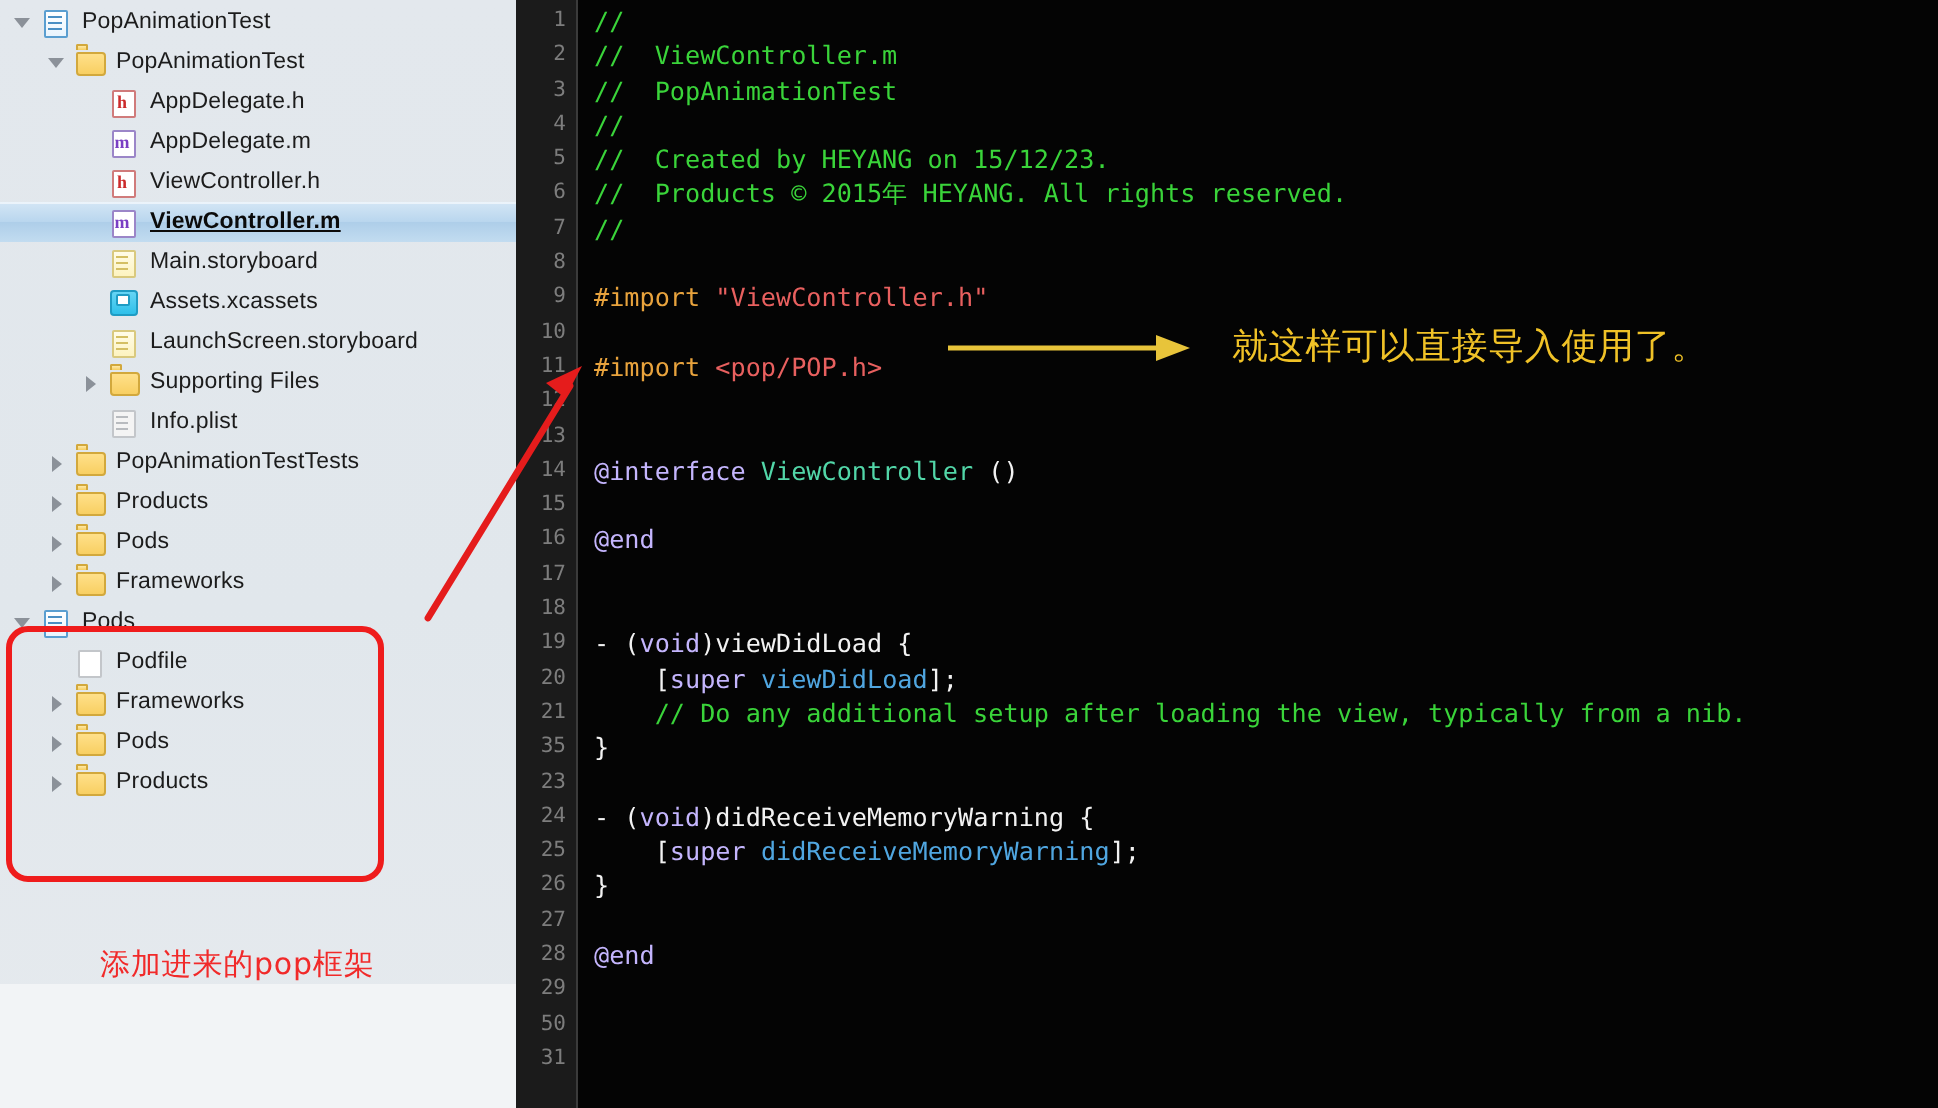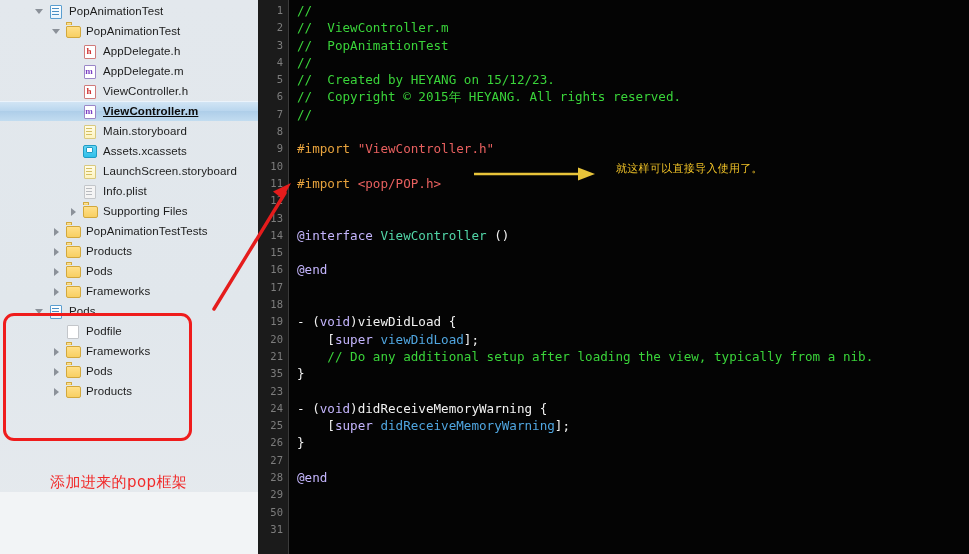--- a/index.html
+++ b/index.html
@@ -46,21 +46,20 @@
   }
   .row {
     position: relative;
     height: 20px;
     display: flex;
     align-items: center;
     font-size: 11.5px;
     color: #1c1c1c;
     white-space: nowrap;
     cursor: default;
-    padding-left: 28px;
   }
   .row.selected {
     background: linear-gradient(to bottom, #d4e6f5 0%, #b9d6ee 50%, #aecee9 51%, #c2dcf0 100%);
     box-shadow: inset 0 1px 0 rgba(255,255,255,0.55);
   }
   .row.selected .label {
     font-weight: bold;
     color: #0b0b0b;
     text-decoration: underline;
   }
@@ -284,21 +283,21 @@
     top: 166px;
     width: 122px;
     height: 16px;
     z-index: 4;
     pointer-events: none;
   }
   #editor-note {
     position: absolute;
     left: 358px;
     top: 161px;
-    font-size: 11px;
+    font-size: 18px;
     color: #f0c227;
     font-family: "DejaVu Sans", sans-serif;
     letter-spacing: 0.3px;
     z-index: 4;
     white-space: nowrap;
   }
 
   
   #red-arrow {
     position: absolute;
@@ -400,35 +399,35 @@
           <div style="width: 40px; flex: 0 0 40px;"></div>
           <div class="twisty "></div>
           <div style="width: 4px; flex: 0 0 4px;"></div>
           <div class="icon">
             <div class="ic-doc sb"></div>
           </div>
           <span class="label">LaunchScreen.storyboard</span>
         </div>
         <div class="row">
           <div style="width: 40px; flex: 0 0 40px;"></div>
+          <div class="twisty closed"></div>
+          <div style="width: 4px; flex: 0 0 4px;"></div>
+          <div class="icon">
+            <div class="ic-folder"></div>
+          </div>
+          <span class="label">Supporting Files</span>
+        </div>
+        <div class="row">
+          <div style="width: 40px; flex: 0 0 40px;"></div>
           <div class="twisty "></div>
           <div style="width: 4px; flex: 0 0 4px;"></div>
           <div class="icon">
             <div class="ic-doc plist"></div>
           </div>
           <span class="label">Info.plist</span>
-        </div>
-        <div class="row">
-          <div style="width: 40px; flex: 0 0 40px;"></div>
-          <div class="twisty closed"></div>
-          <div style="width: 4px; flex: 0 0 4px;"></div>
-          <div class="icon">
-            <div class="ic-folder"></div>
-          </div>
-          <span class="label">Supporting Files</span>
         </div>
         <div class="row">
           <div style="width: 23px; flex: 0 0 23px;"></div>
           <div class="twisty closed"></div>
           <div style="width: 4px; flex: 0 0 4px;"></div>
           <div class="icon">
             <div class="ic-folder"></div>
           </div>
           <span class="label">PopAnimationTestTests</span>
         </div>
@@ -544,21 +543,21 @@
           <div class="lnum">50</div>
           <div class="lnum">31</div>
         </div>
     </div>
     <div id="code">
         <div class="cline"><span class="c-cmt">//</span></div>
         <div class="cline"><span class="c-cmt">//  ViewController.m</span></div>
         <div class="cline"><span class="c-cmt">//  PopAnimationTest</span></div>
         <div class="cline"><span class="c-cmt">//</span></div>
         <div class="cline"><span class="c-cmt">//  Created by HEYANG on 15/12/23.</span></div>
-        <div class="cline"><span class="c-cmt">//  Copyright © 2015年 HEYANG. All rights reserved.</span></div>
+        <div class="cline"><span class="c-cmt">//  Products © 2015年 HEYANG. All rights reserved.</span></div>
         <div class="cline"><span class="c-cmt">//</span></div>
         <div class="cline">&nbsp;</div>
         <div class="cline"><span class="c-pre">#import </span><span class="c-str">"ViewController.h"</span></div>
         <div class="cline">&nbsp;</div>
         <div class="cline"><span class="c-pre">#import </span><span class="c-str">&lt;pop/POP.h&gt;</span></div>
         <div class="cline">&nbsp;</div>
         <div class="cline">&nbsp;</div>
         <div class="cline"><span class="c-kw">@interface </span><span class="c-type">ViewController</span><span class="c-plain"> ()</span></div>
         <div class="cline">&nbsp;</div>
         <div class="cline"><span class="c-kw">@end</span></div>

